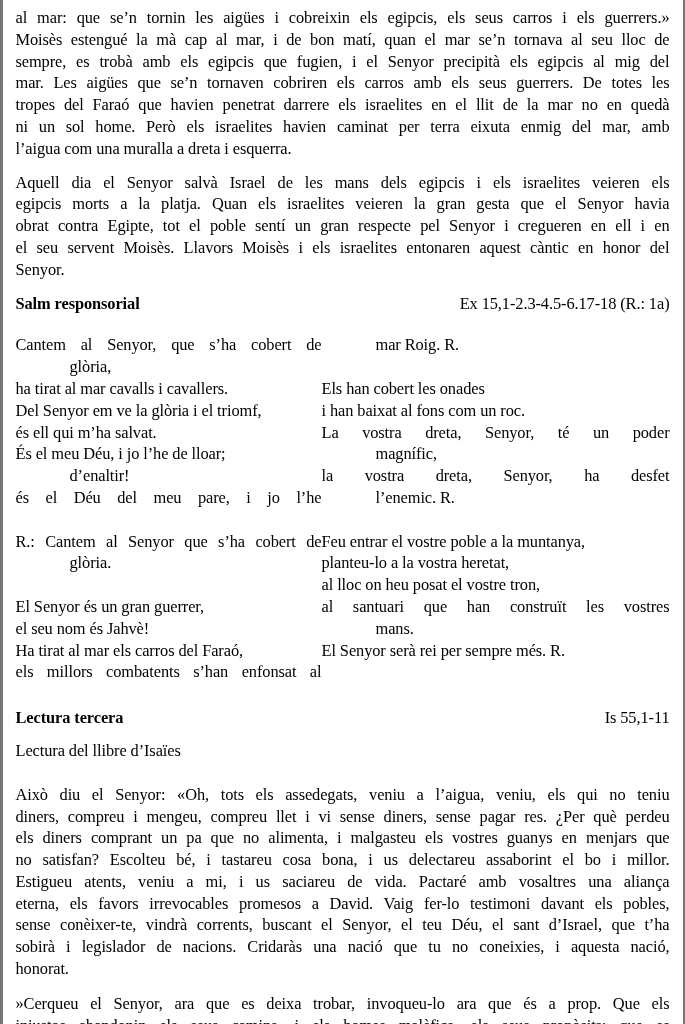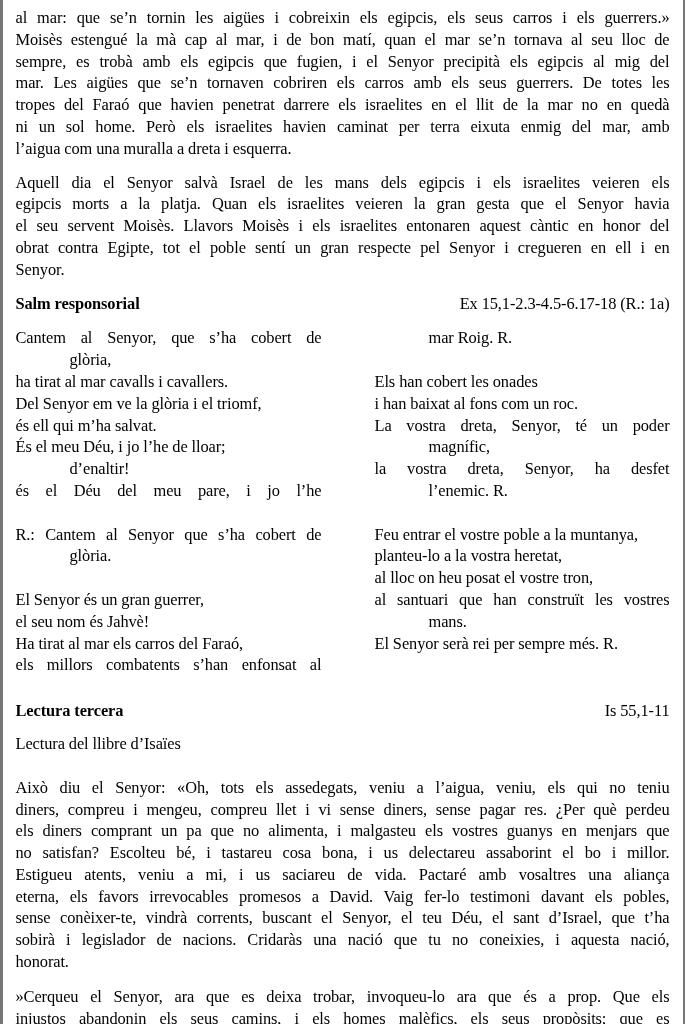--- a/index.html
+++ b/index.html
@@ -21,29 +21,29 @@
   
   .para { margin: 0 0 12px 0; }
   .para .ln { text-align: justify; text-align-last: justify; }
   .para .ln:last-child { text-align-last: left; }
   .para.cont .ln:last-child { text-align-last: justify; }
   .para.tight { margin-bottom: 13px; }
   .para.last { margin-bottom: 13px; }
 
   
   .hrow { display: flex; justify-content: space-between; align-items: baseline; }
-  .hrow.psalm-h { margin-bottom: 13px; }
+  .hrow.psalm-h { margin-bottom: 20px; }
   .hrow.lect-h { margin-bottom: 11px; }
   .h-title { font-weight: bold; }
   .h-ref { font-weight: normal; }
 
   .source-line { margin-bottom: 22px; }
 
   
-  .columns { display: flex; gap: 53px; margin-bottom: 24px; }
+  .columns { display: flex; margin-bottom: 24px; }
   .col-left { width: 306px; flex: none; }
   .col-right { flex: 1; min-width: 0; }
   .stanza { margin-bottom: 21.8px; }
   .stanza:last-child { margin-bottom: 0; }
   .vln { text-align: left; }
   .vln.j { text-align: justify; text-align-last: justify; }
   .vln.wrap { padding-left: 54px; }
 
   .lect-h { margin-top: 0; }
 </style>
@@ -60,22 +60,22 @@
         <div class="ln">sempre, es trobà amb els egipcis que fugien, i el Senyor precipità els egipcis al mig del</div>
         <div class="ln">mar. Les aigües que se’n tornaven cobriren els carros amb els seus guerrers. De totes les</div>
         <div class="ln">tropes del Faraó que havien penetrat darrere els israelites en el llit de la mar no en quedà</div>
         <div class="ln">ni un sol home. Però els israelites havien caminat per terra eixuta enmig del mar, amb</div>
         <div class="ln">l’aigua com una muralla a dreta i esquerra.</div>
       </div>
     <div class="para">
 
     <div class="ln">Aquell dia el Senyor salvà Israel de les mans dels egipcis i els israelites veieren els</div>
         <div class="ln">egipcis morts a la platja. Quan els israelites veieren la gran gesta que el Senyor havia</div>
+        <div class="ln">obrat contra Egipte, tot el poble sentí un gran respecte pel Senyor i cregueren en ell i en</div>
         <div class="ln">el seu servent Moisès. Llavors Moisès i els israelites entonaren aquest càntic en honor del</div>
-        <div class="ln">obrat contra Egipte, tot el poble sentí un gran respecte pel Senyor i cregueren en ell i en</div>
         <div class="ln">Senyor.</div>
       </div>
   </section>
 
   <section>
     <div class="hrow psalm-h">
       <span class="h-title">Salm responsorial</span>
       <span class="h-ref">Ex 15,1-2.3-4.5-6.17-18 (R.: 1a)</span>
     </div>
 

